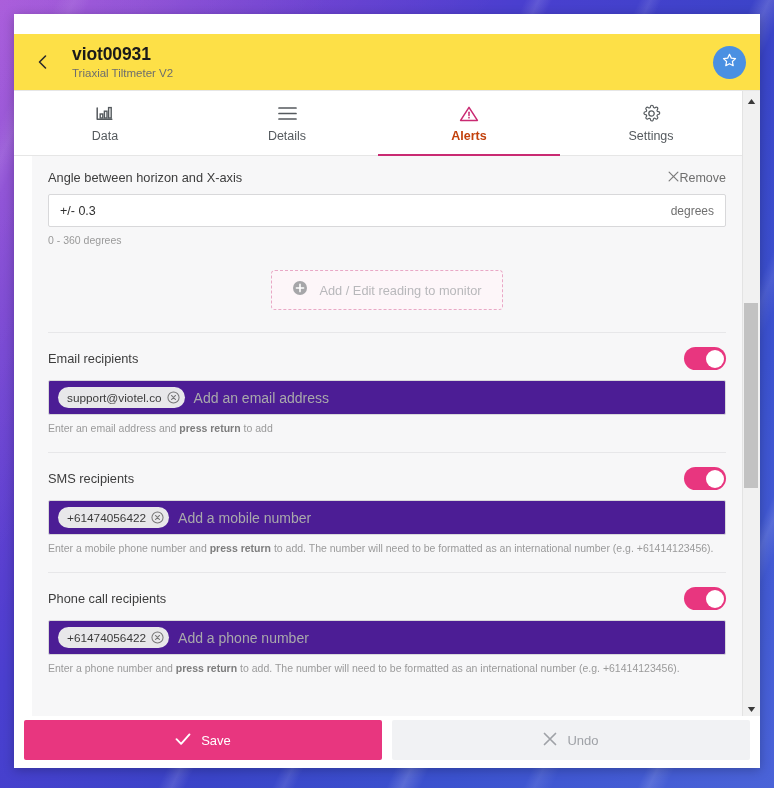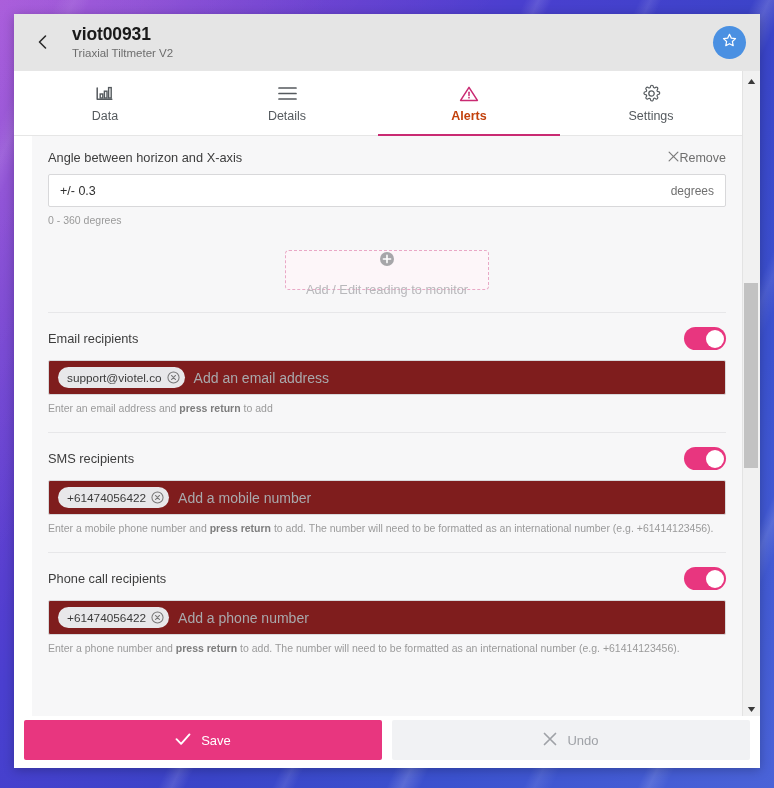--- a/index.html
+++ b/index.html
@@ -44,25 +44,26 @@
     display: flex;
     flex-direction: column;
     overflow: hidden;
     box-shadow: 0 2px 10px rgba(0,0,0,0.25);
   }
 
   
   .app-header {
     height: 56px;
     flex: 0 0 56px;
-    background: #e5e5e5;
+    background: #fde047;
     display: flex;
     align-items: center;
     padding: 0 14px 0 12px;
     position: relative;
+    margin-top: 20px;
   }
 
   .back-button {
     width: 34px;
     height: 34px;
     display: flex;
     align-items: center;
     justify-content: center;
     cursor: pointer;
     flex: 0 0 34px;
@@ -231,21 +232,20 @@
   .add-reading-button {
     border: 1px dashed #e9a8c6;
     border-radius: 4px;
     background: #fdf6f9;
     height: 40px;
     padding: 0 20px;
     display: flex;
     align-items: center;
     gap: 11px;
     cursor: pointer;
-    flex-direction: column;
   }
   .add-reading-label {
     font-size: 12.8px;
     color: #b8b8bb;
   }
 
   
   .recipients-block {
     border-top: 1px solid #e7e7e9;
     padding-top: 14px;
@@ -275,21 +275,21 @@
     position: absolute;
     top: 2.5px;
     right: 2.5px;
     width: 18px;
     height: 18px;
     border-radius: 50%;
     background: #ffffff;
   }
 
   .chips-field {
-    background: #7f1d1d;
+    background: #4c1d95;
     border: 1px solid #d8d8da;
     border-radius: 2px;
     min-height: 35px;
     display: flex;
     align-items: center;
     padding: 0 9px;
     gap: 9px;
     flex-wrap: wrap;
   }
   .chip {

